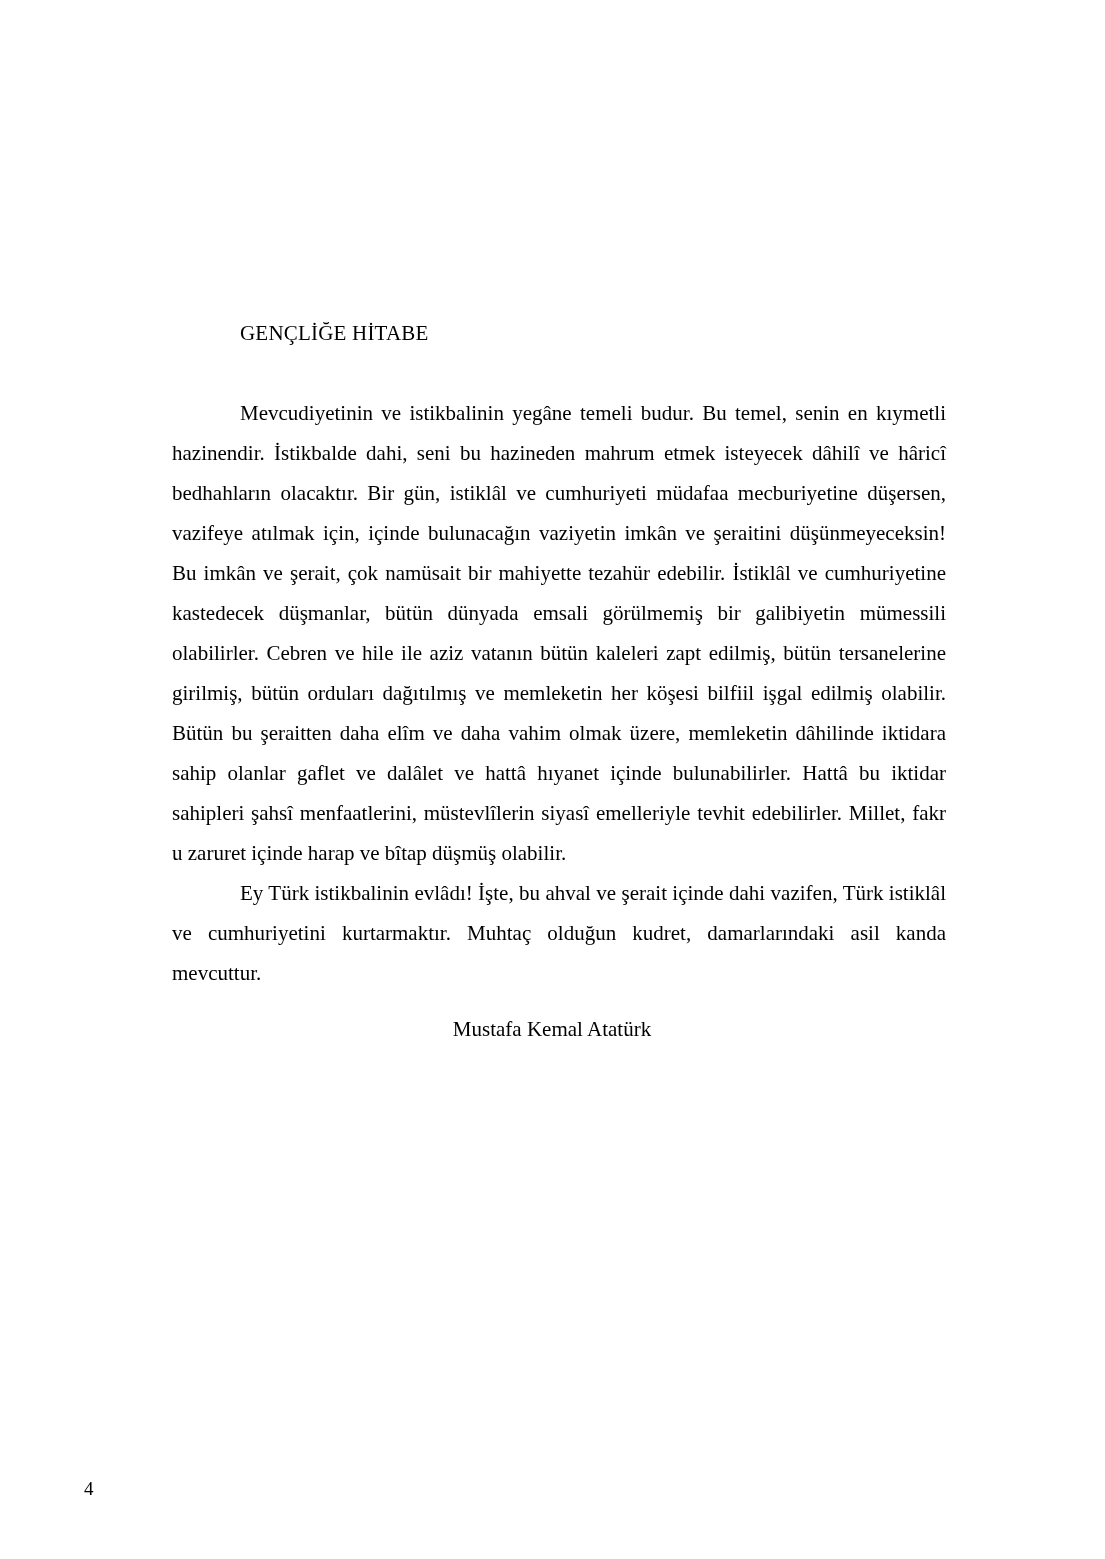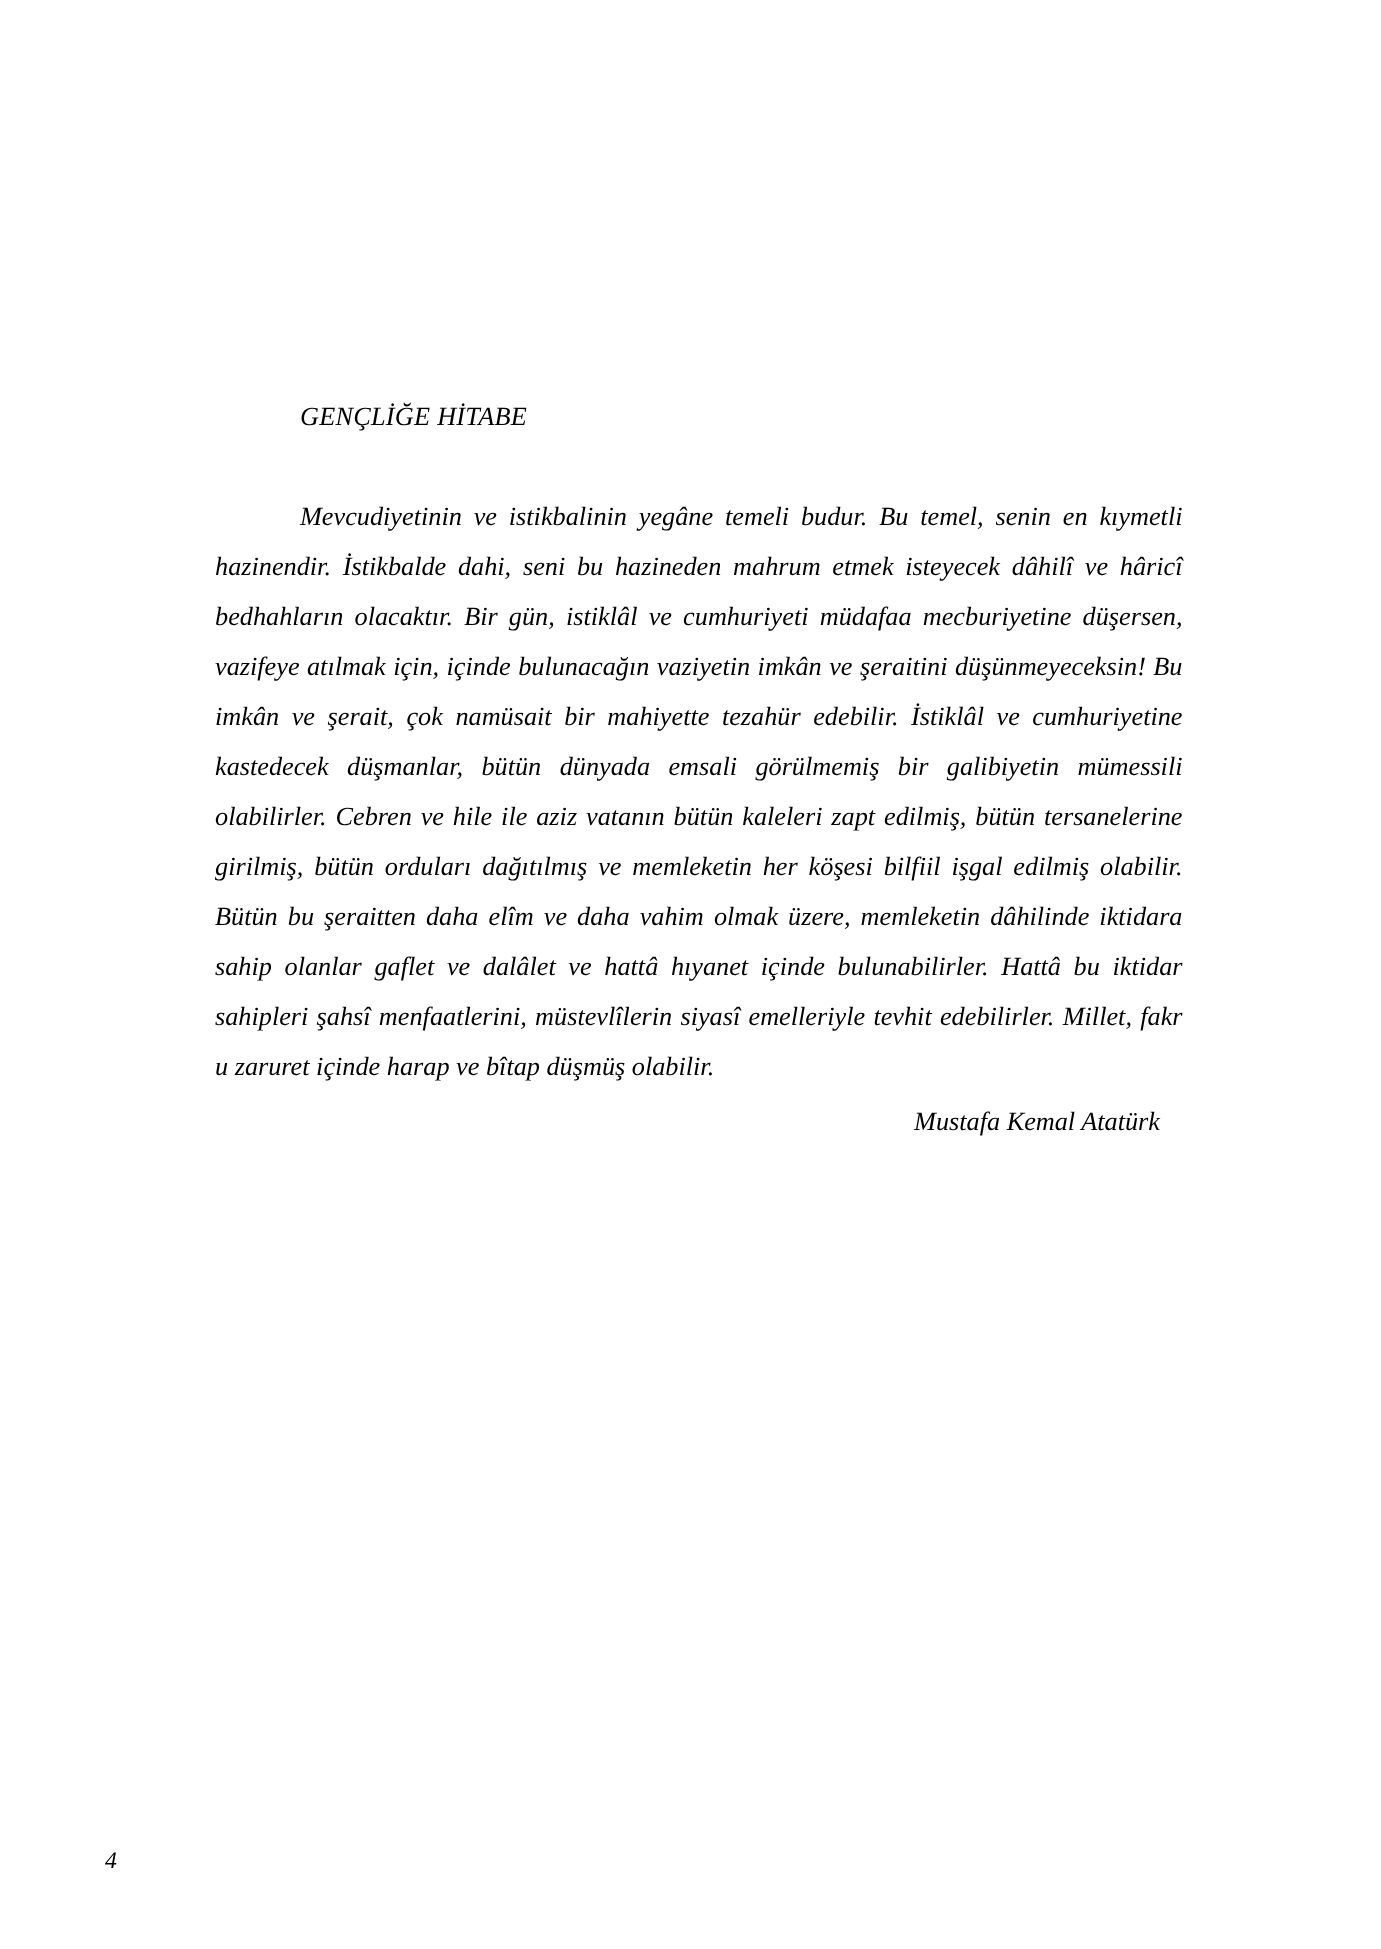--- a/index.html
+++ b/index.html
@@ -9,21 +9,20 @@
   }
 
   .page {
     position: relative;
     width: 1105px;
     height: 1559px;
     background: #ffffff;
     overflow: hidden;
     font-family: "Liberation Serif", "DejaVu Serif", serif;
     color: #000000;
-    font-style: italic;
   }
 
   
   .text-block {
     position: absolute;
     left: 172px;
     top: 313px;
     width: 774px;
   }
 
@@ -48,22 +47,22 @@
     text-justify: inter-word;
     text-indent: 68px;
     margin: 0;
     hyphens: none;
     -webkit-hyphens: none;
   }
 
   .signature {
     font-size: 21px;
     line-height: 40px;
-    text-align: right;
-    margin: 4px;
+    text-align: center;
+    margin: 16px;
     padding-right: 14px;
     text-indent: 0;
   }
 
   .page-number {
     position: absolute;
     left: 84px;
     top: 1477px;
     font-size: 19px;
     line-height: 24px;
@@ -77,20 +76,21 @@
 
   <div class="text-block">
 
     <p class="doc-title">GENÇLİĞE HİTABE</p>
 
     <div class="title-gap"></div>
 
 
     <p class="body-par">Mevcudiyetinin ve istikbalinin yegâne temeli budur. Bu temel, senin en kıymetli hazinendir. İstikbalde dahi, seni bu hazineden mahrum etmek isteyecek dâhilî ve hâricî bedhahların olacaktır. Bir gün, istiklâl ve cumhuriyeti müdafaa mecburiyetine düşersen, vazifeye atılmak için, içinde bulunacağın vaziyetin imkân ve şeraitini düşünmeyeceksin! Bu imkân ve şerait, çok namüsait bir mahiyette tezahür edebilir. İstiklâl ve cumhuriyetine kastedecek düşmanlar, bütün dünyada emsali görülmemiş bir galibiyetin mümessili olabilirler. Cebren ve hile ile aziz vatanın bütün kaleleri zapt edilmiş, bütün tersanelerine girilmiş, bütün orduları dağıtılmış ve memleketin her köşesi bilfiil işgal edilmiş olabilir. Bütün bu şeraitten daha elîm ve daha vahim olmak üzere, memleketin dâhilinde iktidara sahip olanlar gaflet ve dalâlet ve hattâ hıyanet içinde bulunabilirler. Hattâ bu iktidar sahipleri şahsî menfaatlerini, müstevlîlerin siyasî emelleriyle tevhit edebilirler. Millet, fakr u zaruret içinde harap ve bîtap düşmüş olabilir.</p>
 
+    <p class="body-par">Ey Türk istikbalinin evlâdı! İşte, bu ahval ve şerait içinde dahi vazifen, Türk istiklâl ve cumhuriyetini kurtarmaktır. Muhtaç olduğun kudret, damarlarındaki asil kanda mevcuttur.</p>
 
     <p class="signature">Mustafa Kemal Atatürk</p>
 
   </div>
 
   <div class="page-number">4</div>
 
 </div>
 
 </body></html>

